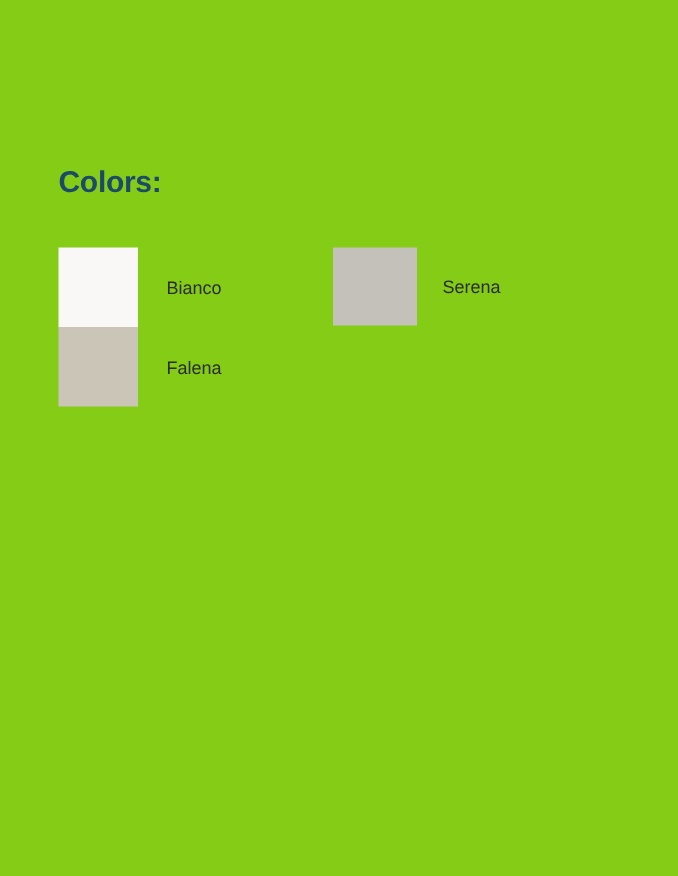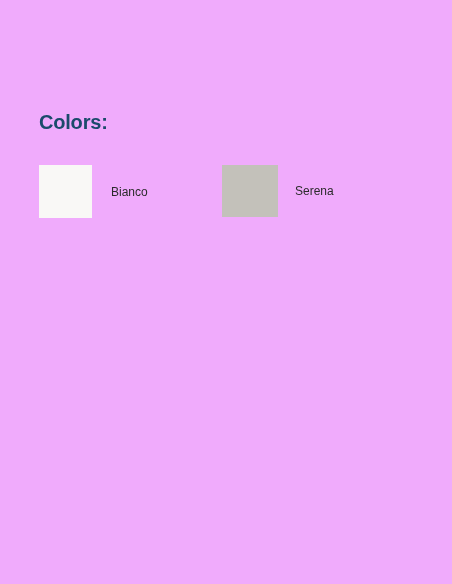--- a/index.html
+++ b/index.html
@@ -14,21 +14,21 @@
     height: 584px;
     position: relative;
     overflow: hidden;
     font-family: "Liberation Sans", sans-serif;
     -webkit-font-smoothing: antialiased;
   }
 
   .page {
     position: absolute;
     inset: 0;
-    background: #f0abfc;
+    background: #84cc16;
   }
 
   
   .section-heading {
     position: absolute;
     left: 39px;
     top: 109px;
     font-family: "Liberation Sans", sans-serif;
     font-size: 20px;
     font-weight: bold;
@@ -123,20 +123,24 @@
 
   <div class="section-heading" style="color: rgb(27, 74, 107);">Colors:</div>
 
   <div class="colors-grid">
 
     <div class="color-entry entry-bianco">
       <div class="color-swatch" style="background-color: rgb(249, 248, 246);"></div>
       <div class="color-label" style="color: rgb(43, 43, 43);">Bianco</div>
     </div>
 
+    <div class="color-entry entry-falena">
+      <div class="color-swatch" style="background-color: rgb(203, 197, 184);"></div>
+      <div class="color-label" style="color: rgb(43, 43, 43);">Falena</div>
+    </div>
 
     <div class="color-entry entry-serena">
       <div class="color-swatch" style="background-color: rgb(195, 193, 186);"></div>
       <div class="color-label" style="color: rgb(43, 43, 43);">Serena</div>
     </div>
 
   </div>
 </div>
 
 </body></html>

